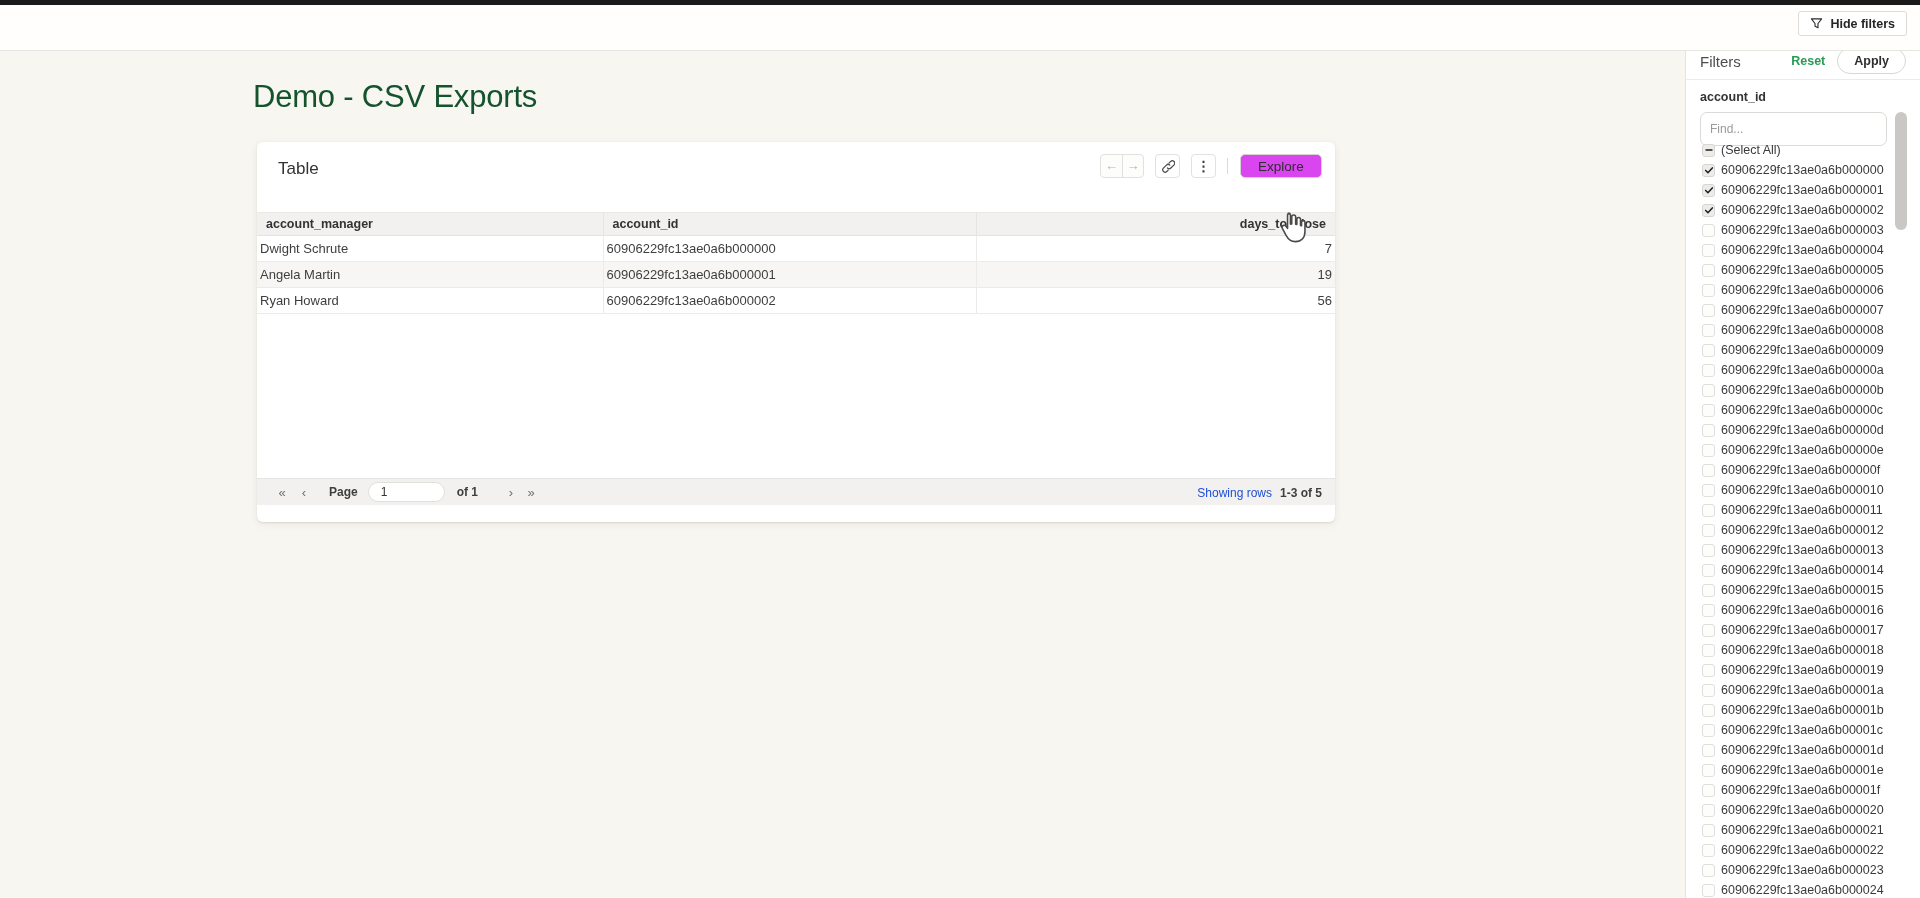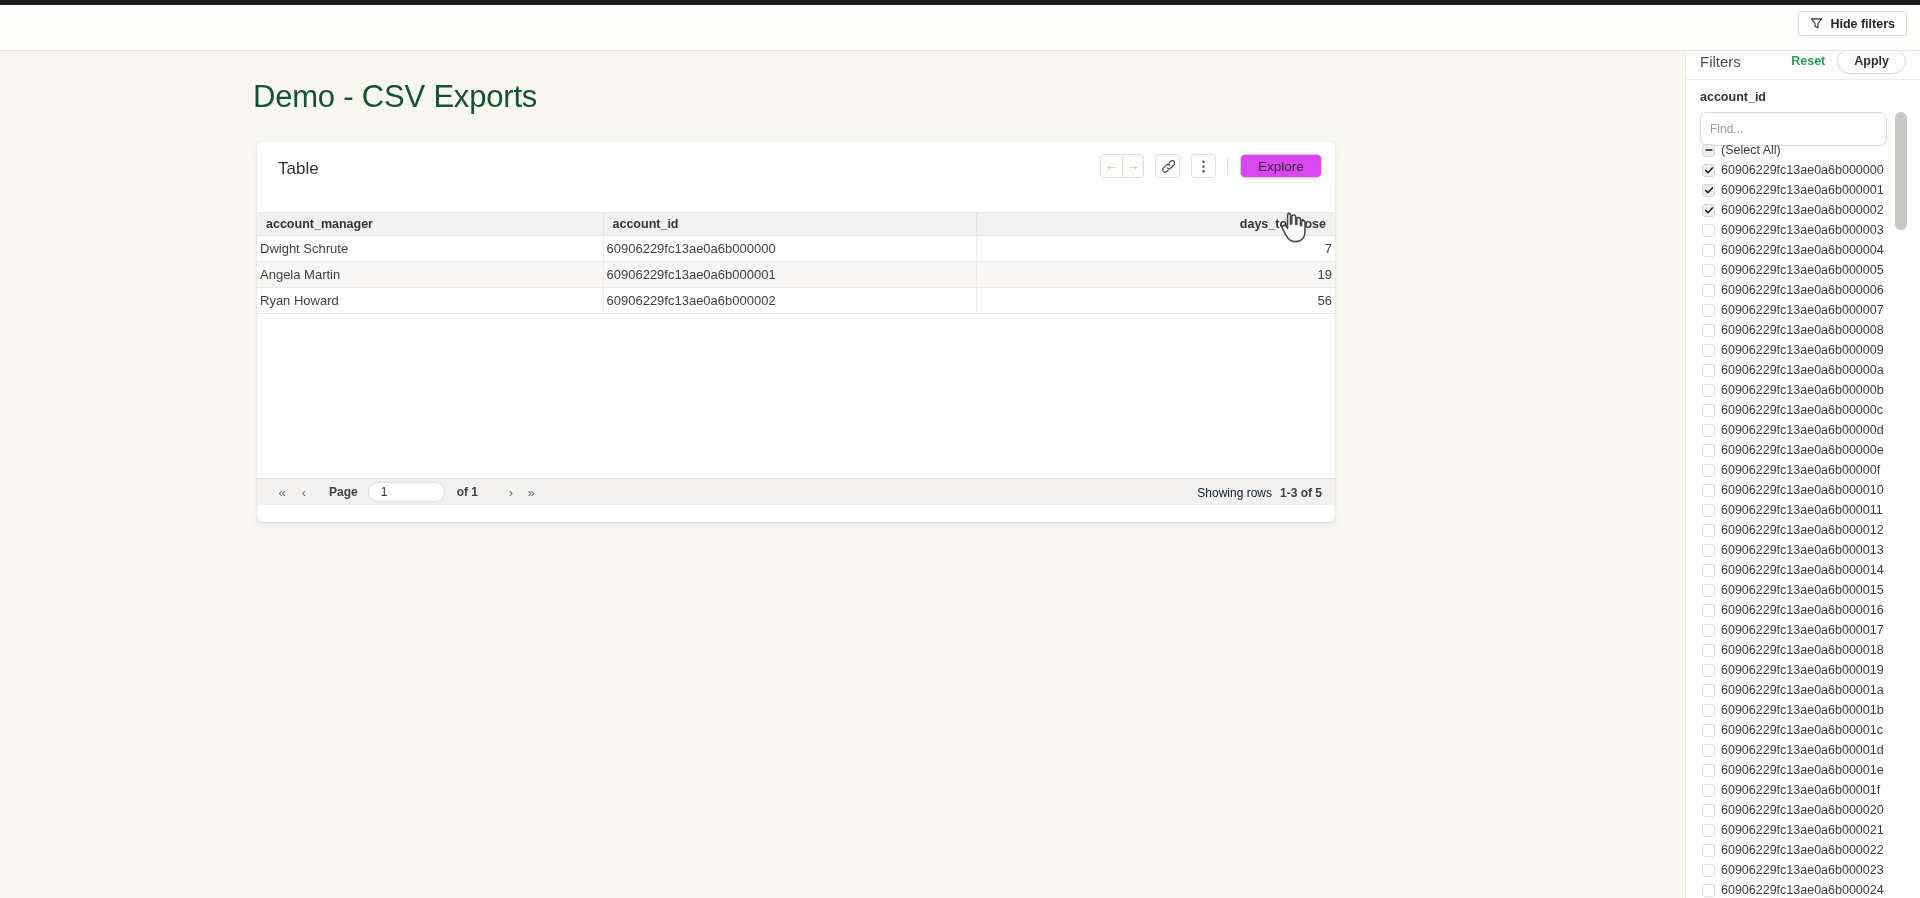--- a/index.html
+++ b/index.html
@@ -49,21 +49,21 @@
   .pagination{position:absolute;left:0;top:336px;width:1078px;height:27px;background:#f2f1ef;
     border-top:1px solid #e6e5e2;display:flex;align-items:center;font-size:12px;color:#444;box-sizing:border-box;}
   .pg-btn{background:none;border:none;color:#6e6e6e;font-size:13px;padding:0;width:18px;cursor:pointer;font-family:inherit;}
   .pg-first{margin-left:16px;} .pg-prev{margin-left:4px;}
   .pg-label{font-weight:700;margin-left:16px;color:#3f3f3f;}
   .page-input{width:63px;height:18px;margin-left:10px;border:1px solid #e0dfdc;border-radius:10px;background:#fff;
     font-size:12px;color:#333;padding:0 0 0 12px;outline:none;font-family:inherit;}
   .pg-of{font-weight:700;margin-left:12px;color:#3f3f3f;}
   .pg-next{margin-left:24px;} .pg-last{margin-left:2px;}
   .showing{position:absolute;right:13px;top:0;height:27px;display:flex;align-items:center;gap:8px;font-size:12px;}
-  .showing .lbl{color:#0f172a;}
+  .showing .lbl{color:#1d4ed8;}
   .showing .val{color:#3e3e3e;font-weight:700;}
   
   .cursor{position:absolute;left:1277px;top:167px;z-index:40;pointer-events:none;}
   
   .filters-panel{position:absolute;top:43px;right:0;width:235px;height:855px;background:#fff;
     border-left:1px solid #e5e4e0;box-sizing:border-box;overflow:hidden;}
   .fp-header{display:flex;align-items:center;height:36px;padding:0 14px;border-bottom:1px solid #ecebe8;}
   .fp-title{font-size:15px;color:#4d4d4d;flex:1;}
   .reset{color:var(--accent);font-weight:700;font-size:12.5px;margin-right:12px;cursor:pointer;
     background:none;border:none;padding:0;font-family:inherit;}

